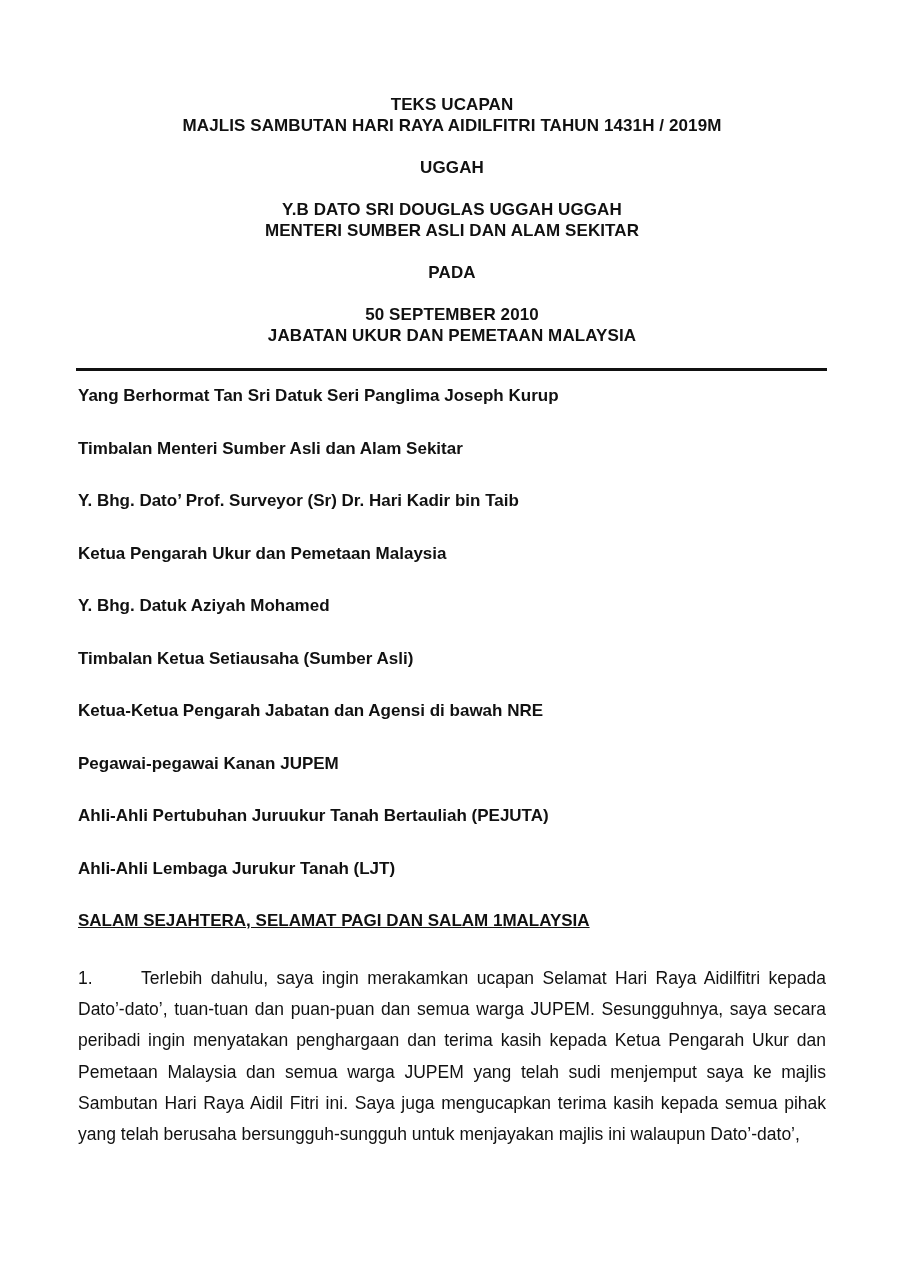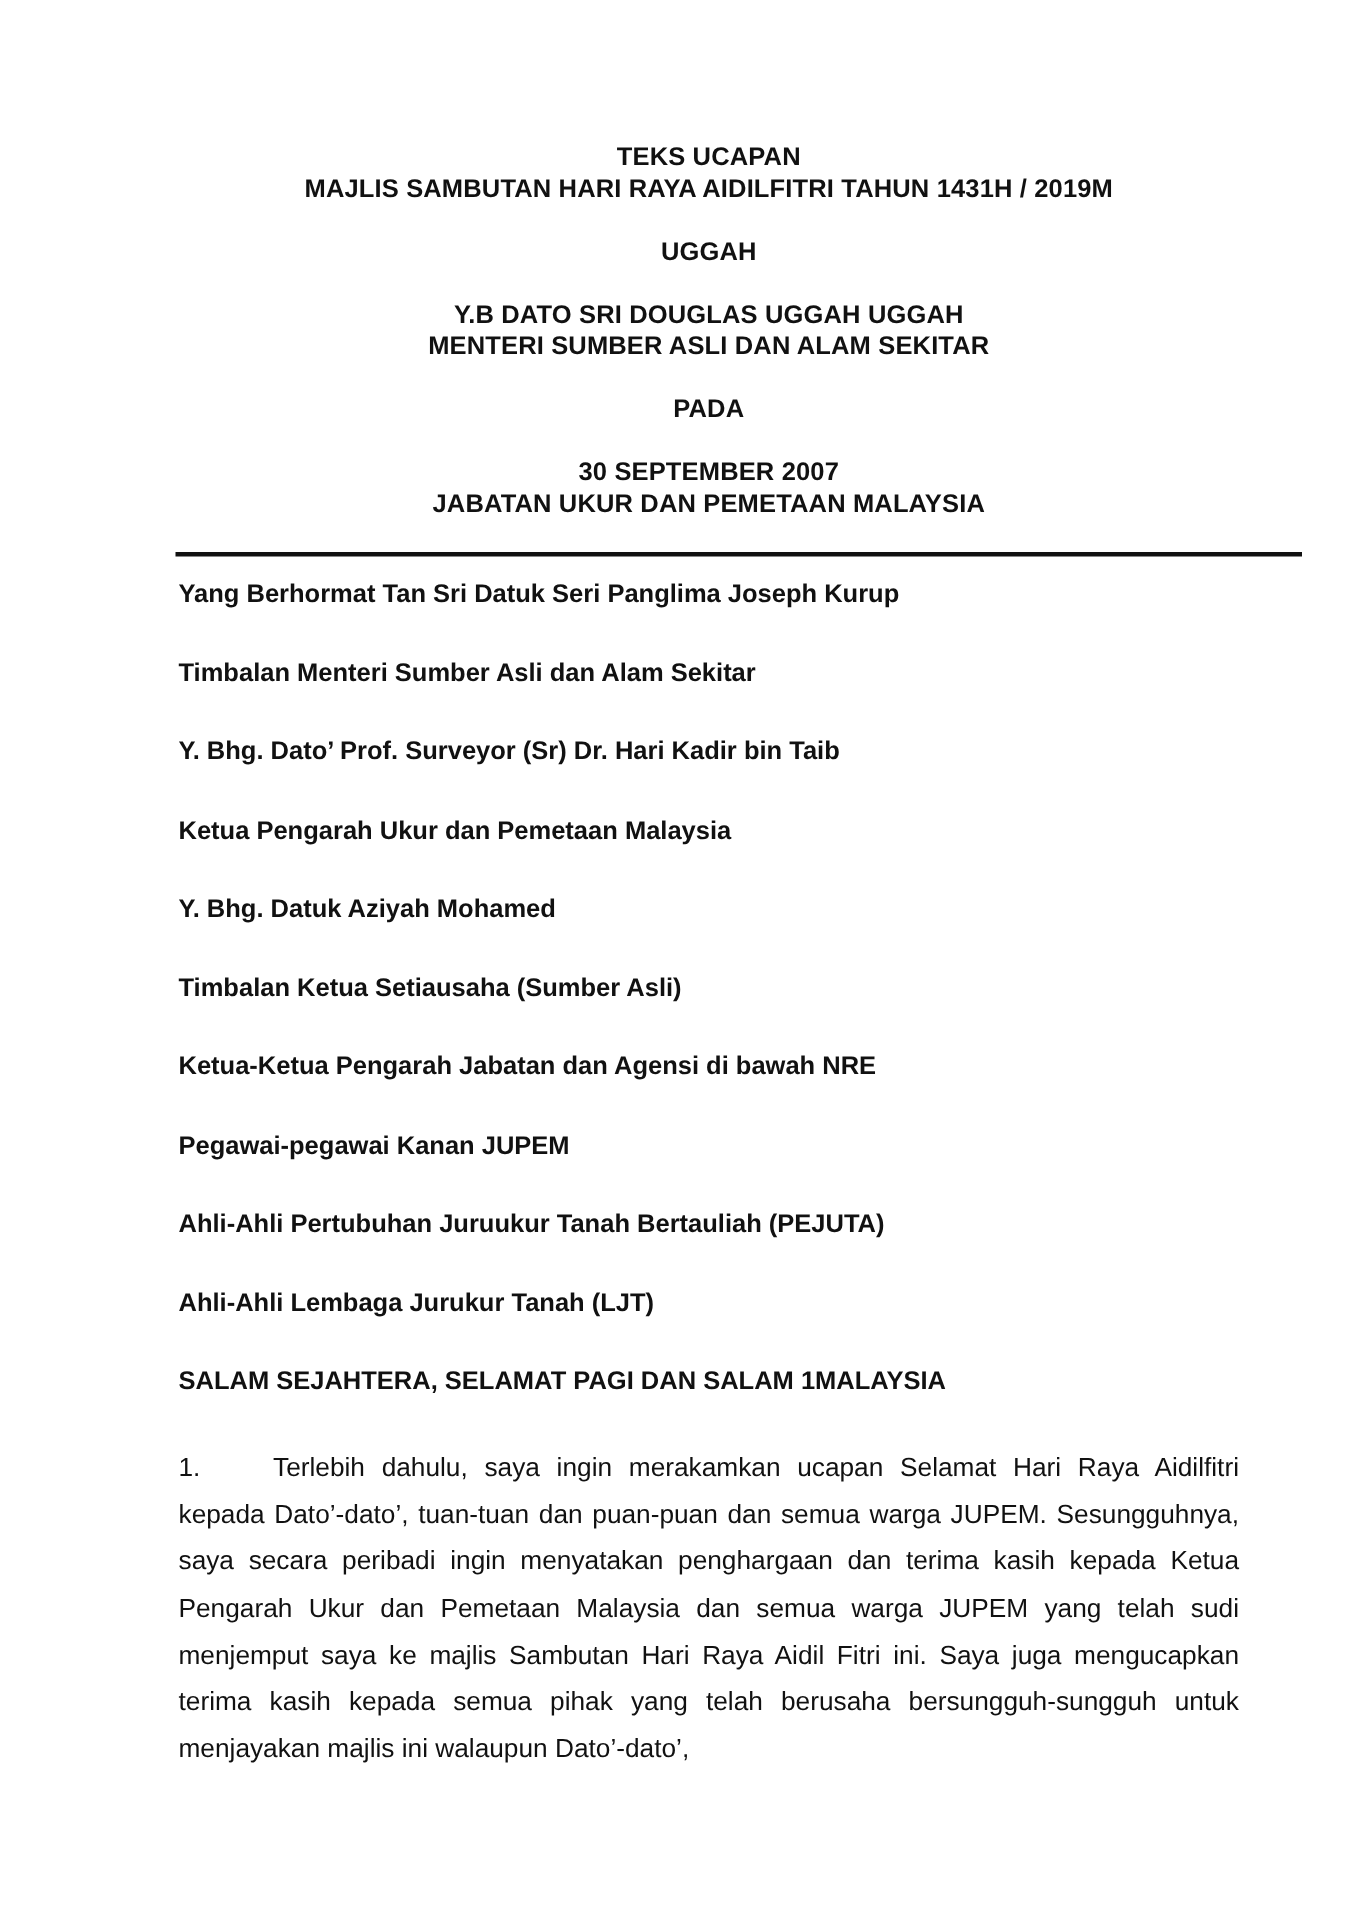--- a/index.html
+++ b/index.html
@@ -6,21 +6,20 @@
   html, body { background: #e8e8e8; }
   .page {
     position: relative;
     width: 900px;
     height: 1274px;
     margin: 0 auto;
     background: #ffffff;
     color: #111111;
     font-family: "Liberation Sans", "DejaVu Sans", sans-serif;
     overflow: hidden;
-    padding-left: 41px;
   }
   .content {
     padding: 94px 74px 0 78px; 
   }
   .doc-header {
     text-align: center;
     font-weight: bold;
     font-size: 17px;
     line-height: 21px;
     letter-spacing: 0.1px;
@@ -41,20 +40,21 @@
     line-height: 21px;
     margin-bottom: 31.5px;
     white-space: nowrap;
   }
   .greeting {
     font-weight: bold;
     font-size: 17px;
     line-height: 21px;
     margin-bottom: 0;
     white-space: nowrap;
+    text-decoration: underline;
   }
   .body-paragraph {
     margin-top: 32px;
     font-size: 17.5px;
     line-height: 31.2px;
     text-align: justify;
   }
   .para-number {
     display: inline-block;
     width: 63px;
@@ -70,21 +70,21 @@
       <div class="hdr-line">TEKS UCAPAN</div>
       <div class="hdr-line">MAJLIS SAMBUTAN HARI RAYA AIDILFITRI TAHUN 1431H / 2019M</div>
       <div class="hdr-gap"></div>
       <div class="hdr-line">UGGAH</div>
       <div class="hdr-gap"></div>
       <div class="hdr-line">Y.B DATO SRI DOUGLAS UGGAH UGGAH</div>
       <div class="hdr-line">MENTERI SUMBER ASLI DAN ALAM SEKITAR</div>
       <div class="hdr-gap"></div>
       <div class="hdr-line">PADA</div>
       <div class="hdr-gap"></div>
-      <div class="hdr-line">30 SEPTEMBER 2007</div>
+      <div class="hdr-line">50 SEPTEMBER 2010</div>
       <div class="hdr-line">JABATAN UKUR DAN PEMETAAN MALAYSIA</div>
     </div>
 
     <hr class="rule">
 
     <div class="salutations">
       <div class="salutation">Yang Berhormat Tan Sri Datuk Seri Panglima Joseph Kurup</div>
       <div class="salutation">Timbalan Menteri Sumber Asli dan Alam Sekitar</div>
       <div class="salutation">Y. Bhg. Dato’ Prof. Surveyor (Sr) Dr. Hari Kadir bin Taib</div>
       <div class="salutation">Ketua Pengarah Ukur dan Pemetaan Malaysia</div>

